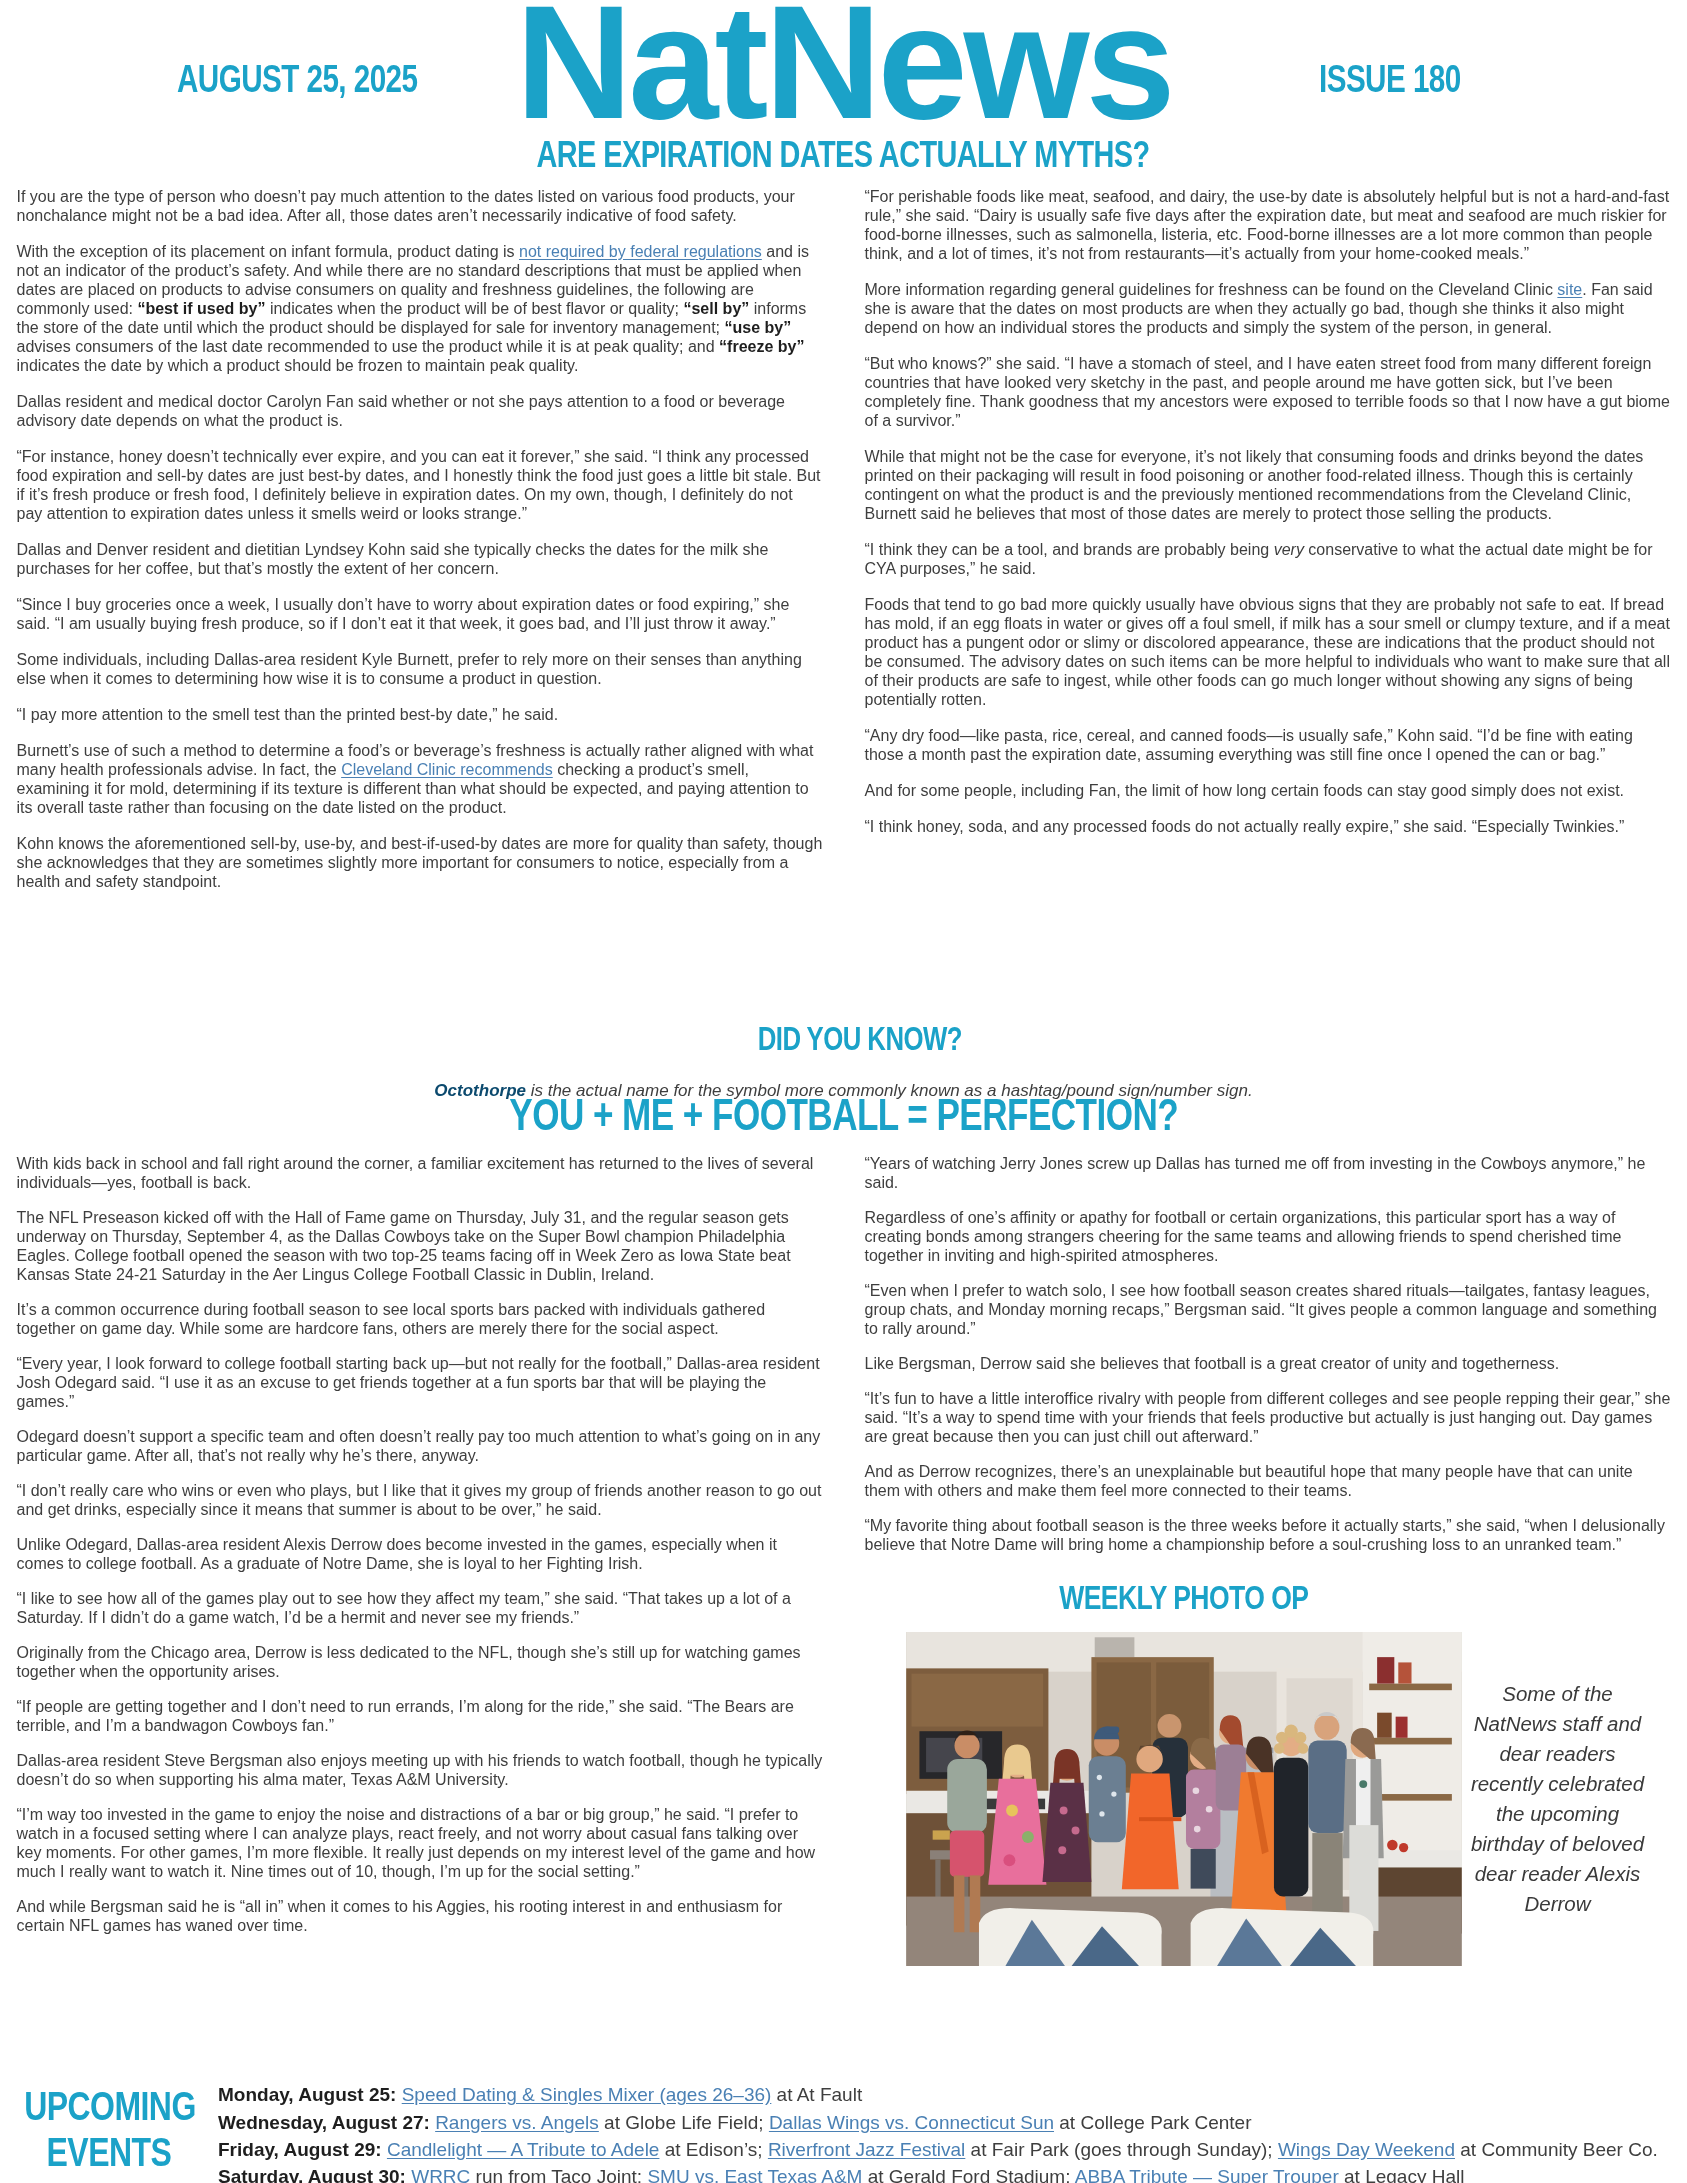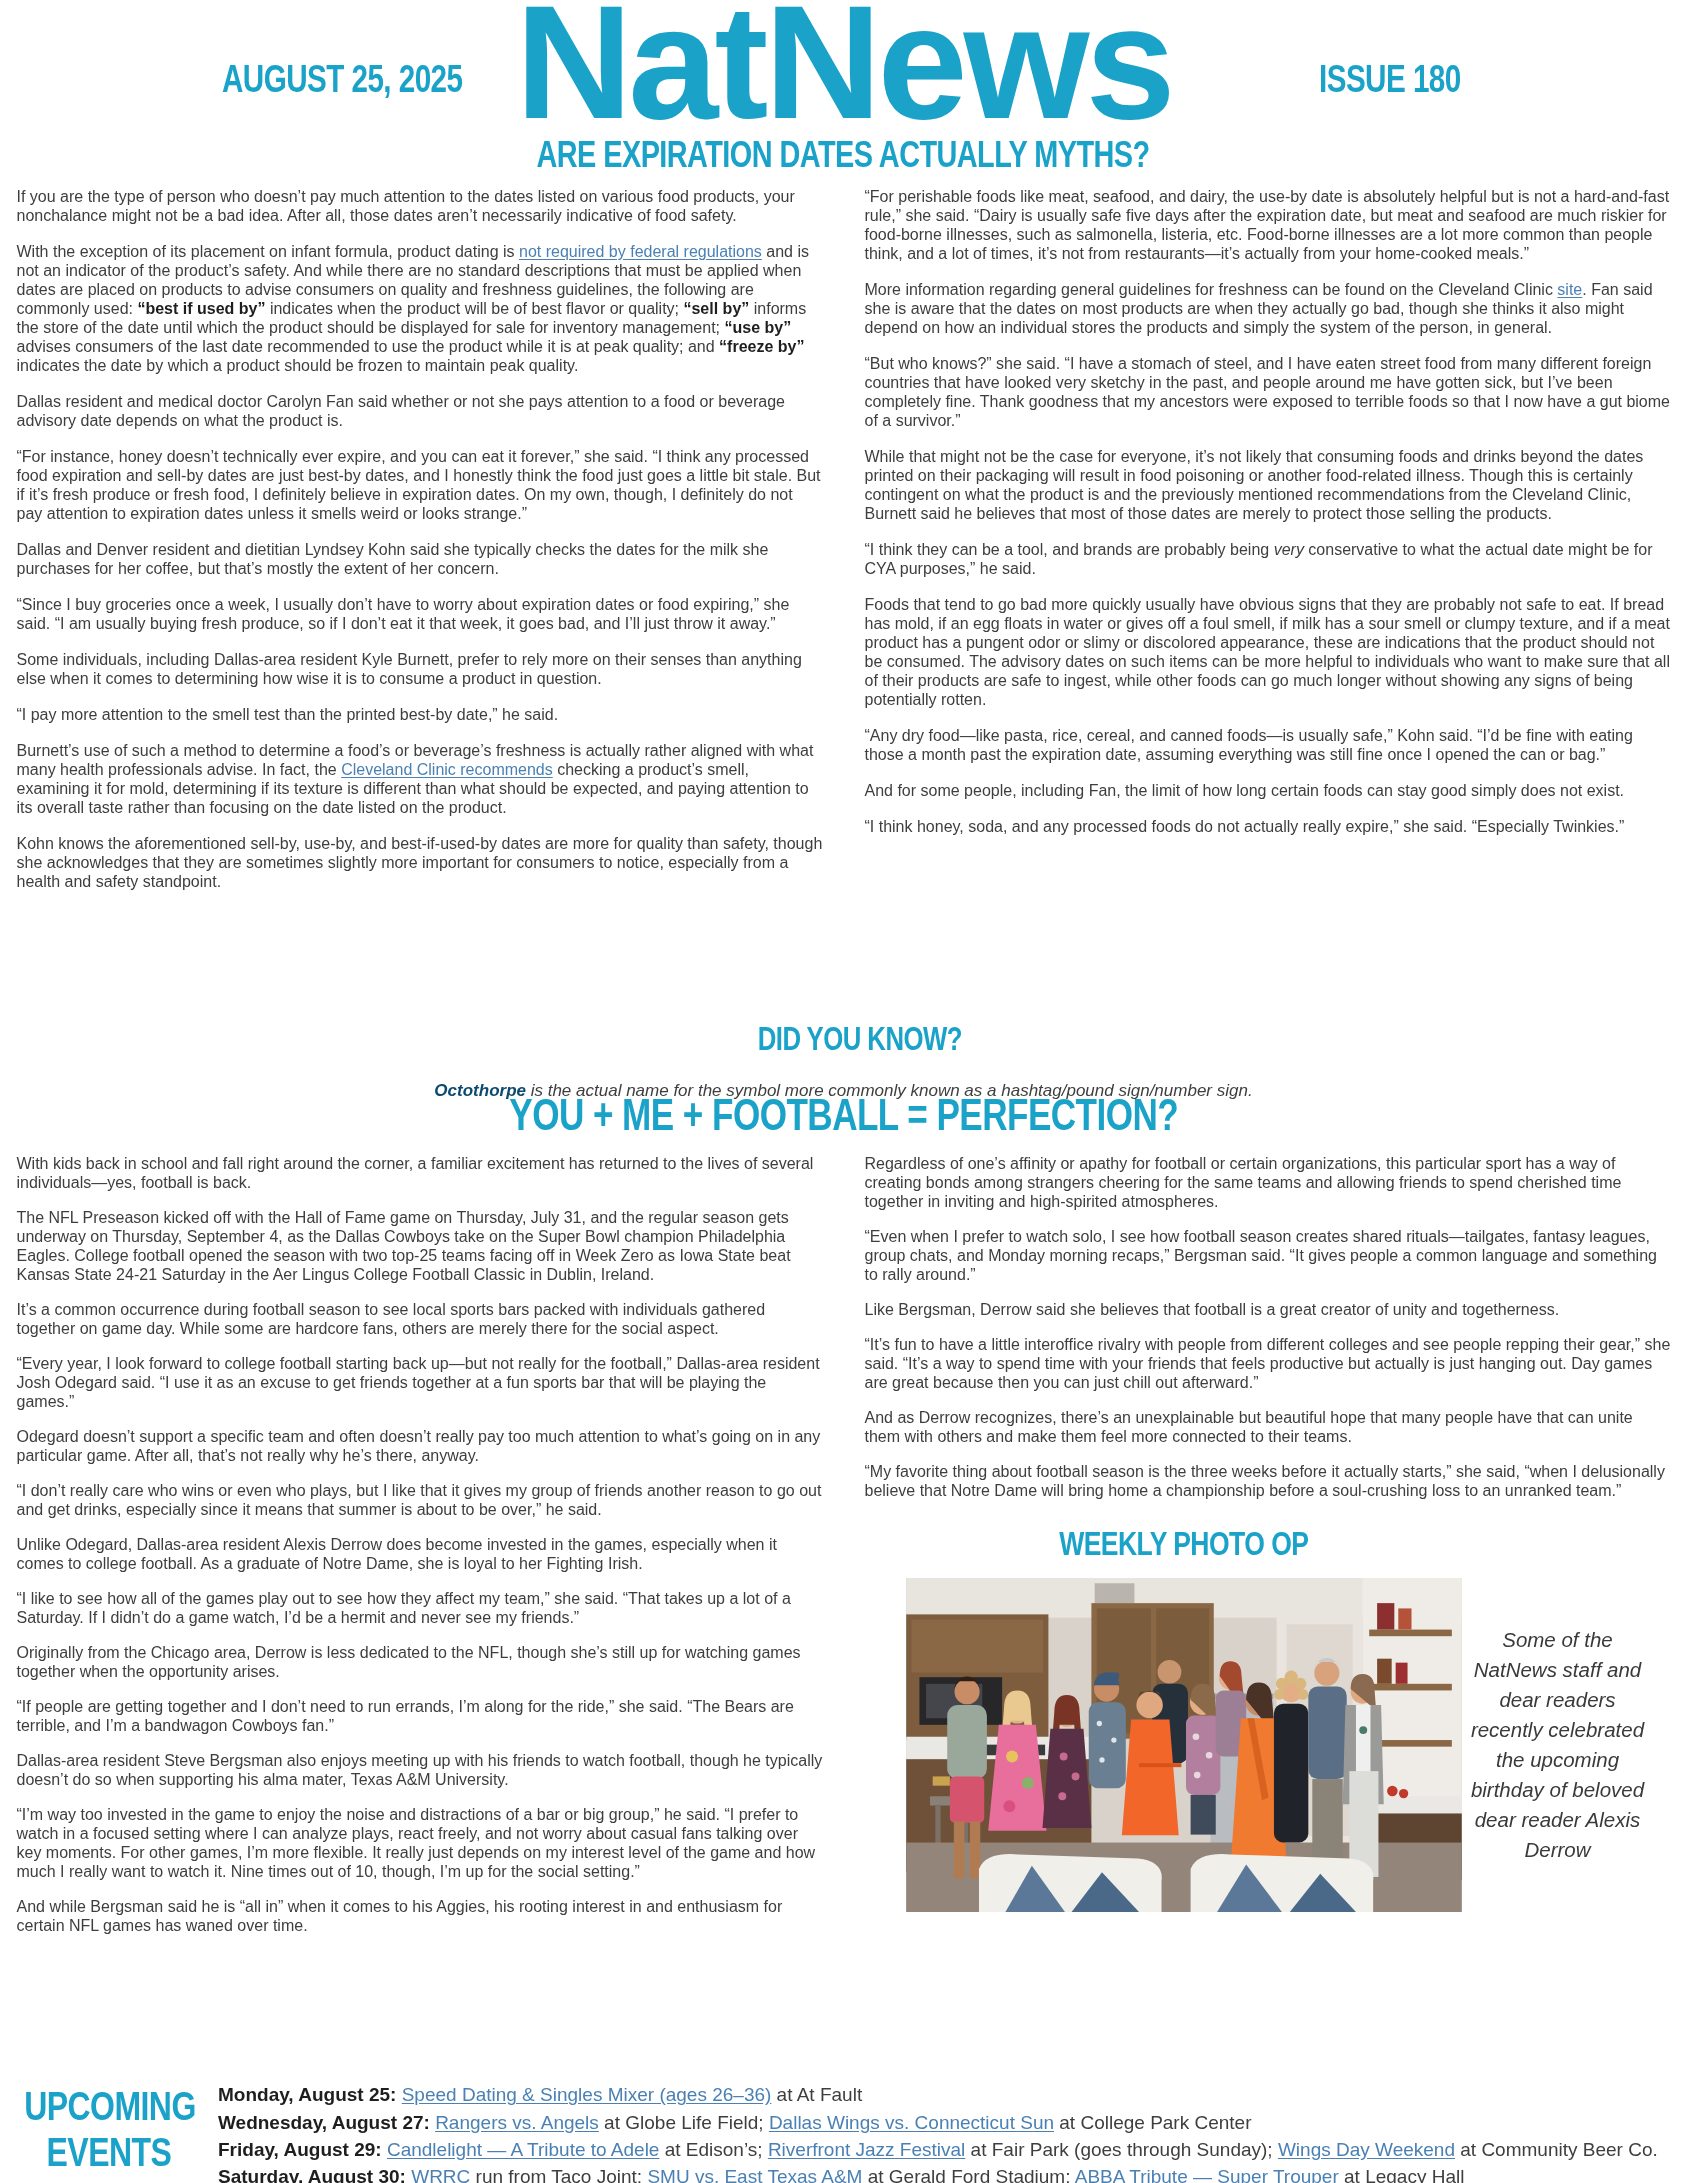--- a/index.html
+++ b/index.html
@@ -3,21 +3,21 @@
 <meta charset="utf-8">
 <style>
   html,body{margin:0;padding:0;background:#ffffff;}
   #page{position:relative;width:1687px;height:2183px;background:#fff;overflow:hidden;
         font-family:"Liberation Sans","DejaVu Sans",sans-serif;color:#3e3e3e;}
   .accent{color:#1BA2C8;}
   .cond{display:inline-block;font-weight:bold;transform:scaleX(0.78);transform-origin:center;
         letter-spacing:-0.7px;white-space:nowrap;}
   
   #masthead{position:absolute;left:0;top:0;width:1687px;height:179px;}
-  .issue-date{position:absolute;left:99px;top:58px;width:397px;text-align:right;font-size:38px;}
+  .issue-date{position:absolute;left:99px;top:58px;width:397px;text-align:center;font-size:38px;}
   .issue-num{position:absolute;right:99px;top:58px;width:397px;text-align:center;font-size:38px;}
   .logo{position:absolute;left:0;top:-18.5px;width:1687px;text-align:center;
         font-size:162px;font-weight:bold;letter-spacing:-4px;line-height:159px;}
   .headline1{position:absolute;left:0;top:135px;width:1687px;text-align:center;font-size:37px;line-height:40px;}
   
   .two-col{position:absolute;left:16.5px;width:1654px;display:flex;gap:42px;}
   #art1{top:187px;}
   #art2{top:1154px;}
   .col{width:806px;font-size:16px;line-height:19px;}
   .col p{margin:0 0 17px 0;}
@@ -99,20 +99,21 @@
         <p><span>Unlike Odegard, Dallas-area resident Alexis Derrow does become invested in the games, especially when it comes to college football. As a graduate of Notre Dame, she is loyal to her Fighting Irish.</span></p>
         <p><span>“I like to see how all of the games play out to see how they affect my team,” she said. “That takes up a lot of a Saturday. If I didn’t do a game watch, I’d be a hermit and never see my friends.”</span></p>
         <p><span>Originally from the Chicago area, Derrow is less dedicated to the NFL, though she’s still up for watching games together when the opportunity arises.</span></p>
         <p><span>“If people are getting together and I don’t need to run errands, I’m along for the ride,” she said. “The Bears are terrible, and I’m a bandwagon Cowboys fan.”</span></p>
         <p><span>Dallas-area resident Steve Bergsman also enjoys meeting up with his friends to watch football, though he typically doesn’t do so when supporting his alma mater, Texas A&amp;M University.</span></p>
         <p><span>“I’m way too invested in the game to enjoy the noise and distractions of a bar or big group,” he said. “I prefer to watch in a focused setting where I can analyze plays, react freely, and not worry about casual fans talking over key moments. For other games, I’m more flexible. It really just depends on my interest level of the game and how much I really want to watch it. Nine times out of 10, though, I’m up for the social setting.”</span></p>
         <p><span>And while Bergsman said he is “all in” when it comes to his Aggies, his rooting interest in and enthusiasm for certain NFL games has waned over time.</span></p>
       </div>
     <div class="col">
       <div>
+          <p><span>“Years of watching Jerry Jones screw up Dallas has turned me off from investing in the Cowboys anymore,” he said.</span></p>
           <p><span>Regardless of one’s affinity or apathy for football or certain organizations, this particular sport has a way of creating bonds among strangers cheering for the same teams and allowing friends to spend cherished time together in inviting and high-spirited atmospheres.</span></p>
           <p><span>“Even when I prefer to watch solo, I see how football season creates shared rituals—tailgates, fantasy leagues, group chats, and Monday morning recaps,” Bergsman said. “It gives people a common language and something to rally around.”</span></p>
           <p><span>Like Bergsman, Derrow said she believes that football is a great creator of unity and togetherness.</span></p>
           <p><span>“It’s fun to have a little interoffice rivalry with people from different colleges and see people repping their gear,” she said. “It’s a way to spend time with your friends that feels productive but actually is just hanging out. Day games are great because then you can just chill out afterward.”</span></p>
           <p><span>And as Derrow recognizes, there’s an unexplainable but beautiful hope that many people have that can unite them with others and make them feel more connected to their teams.</span></p>
           <p><span>“My favorite thing about football season is the three weeks before it actually starts,” she said, “when I delusionally believe that Notre Dame will bring home a championship before a soul-crushing loss to an unranked team.”</span></p>
         </div>
 
       <div class="photo-section">
         <div class="photo-title accent"><span class="cond">WEEKLY PHOTO OP</span></div>

